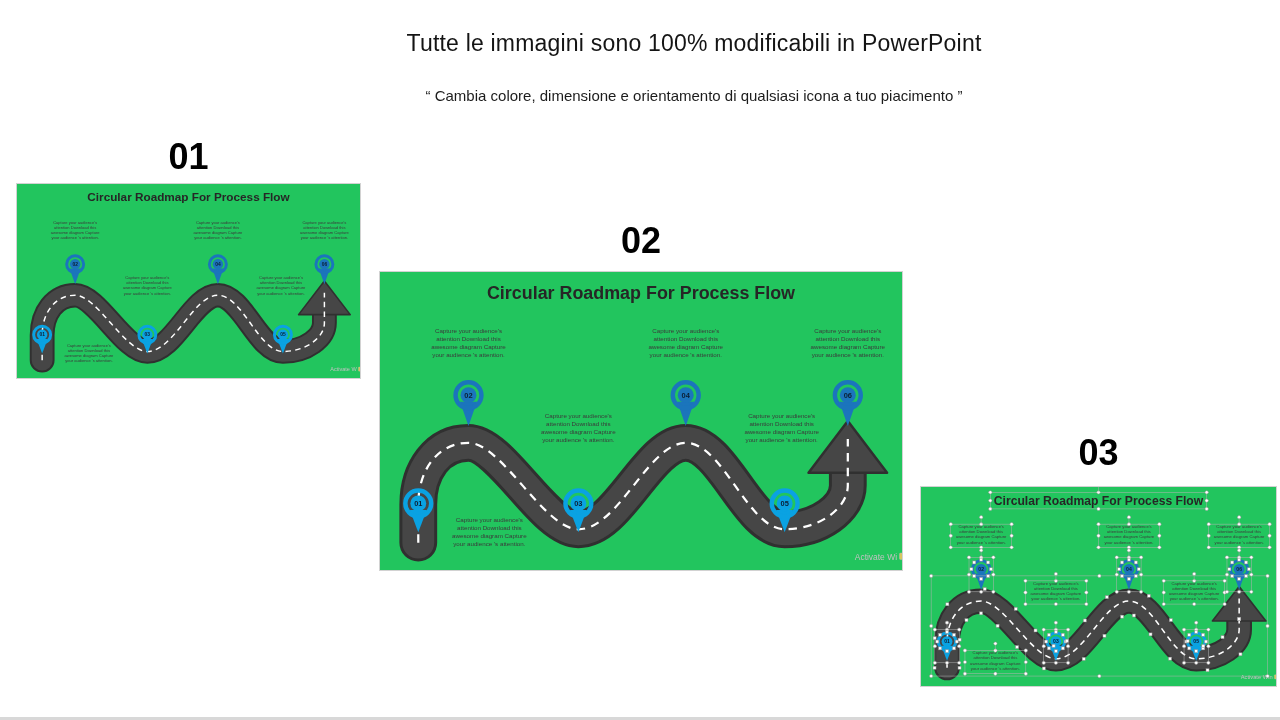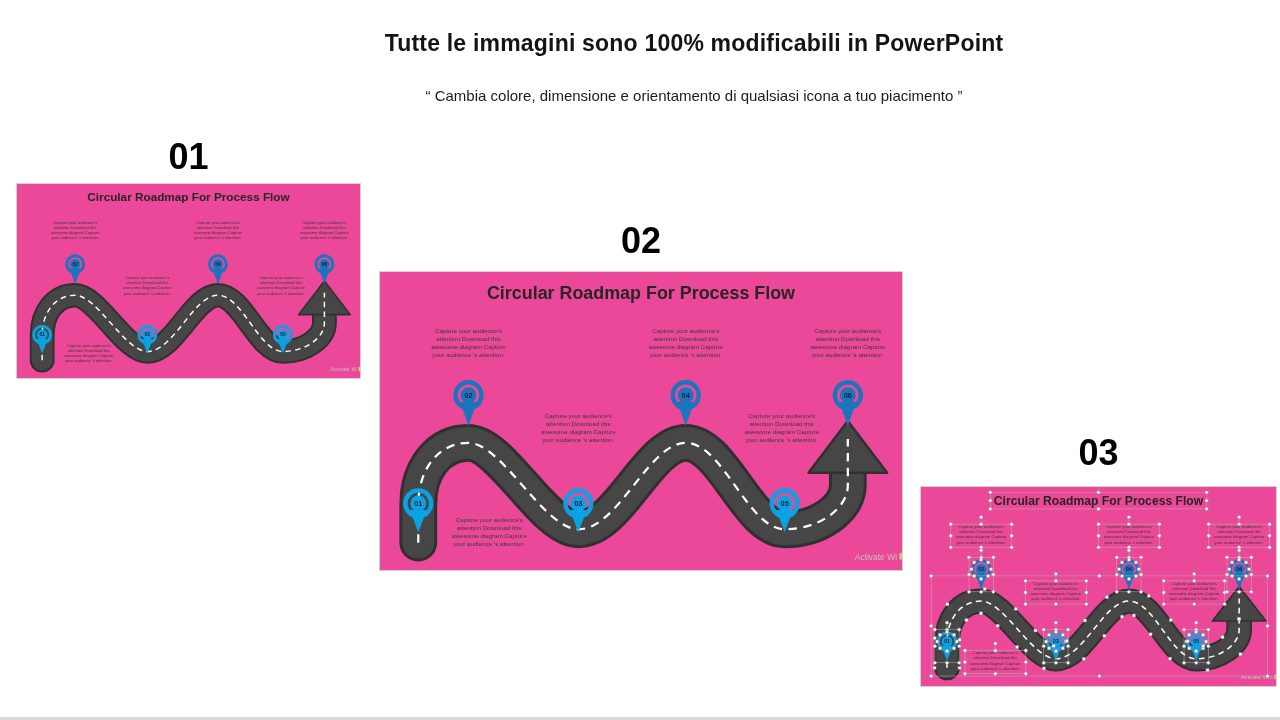--- a/index.html
+++ b/index.html
@@ -1,32 +1,32 @@
 <!DOCTYPE html>
 <html><head>
 <meta charset="utf-8">
 <style>
   html,body{margin:0;padding:0;}
   body{
     width:1280px;height:720px;position:relative;overflow:hidden;
     background:#ffffff;font-family:"Liberation Sans",sans-serif;
   }
   header{position:absolute;left:108px;top:30px;width:1172px;text-align:center;}
-  h1{margin:0;font-size:23px;font-weight:bold;color:#141414;letter-spacing:.2px;}
+  h1{margin:0;font-size:23px;font-weight:normal;color:#141414;letter-spacing:.2px;}
   .subtitle{margin:30px 0 14px 0;font-size:15px;color:#1c1c1c;}
   .slide-group{position:absolute;text-align:center;}
   .slide-label{font-size:36px;line-height:36px;font-weight:bold;color:#000;}
   .g1{left:16px;top:139px;width:345px;}
   .g1 .slide-label{margin-bottom:8px;}
   .g2{left:379px;top:223px;width:524px;}
   .g2 .slide-label{margin-bottom:12px;}
   .g3{left:920px;top:435px;width:357px;}
   .g3 .slide-label{margin-bottom:15px;}
   .slide-frame{
-    background:#ec4899;border:1px solid #d2d2d2;position:relative;overflow:hidden;
+    background:#22c55e;border:1px solid #d2d2d2;position:relative;overflow:hidden;
   }
   .f1{width:343px;height:194px;}
   .f2{width:522px;height:298px;}
   .f3{width:355px;height:199px;}
   .slide-frame svg{display:block;width:100%;height:100%;}
   .bottom-bar{position:absolute;left:0;right:0;bottom:0;height:3px;background:#d8d8d8;}
 </style>
 </head>
 <body>
 

